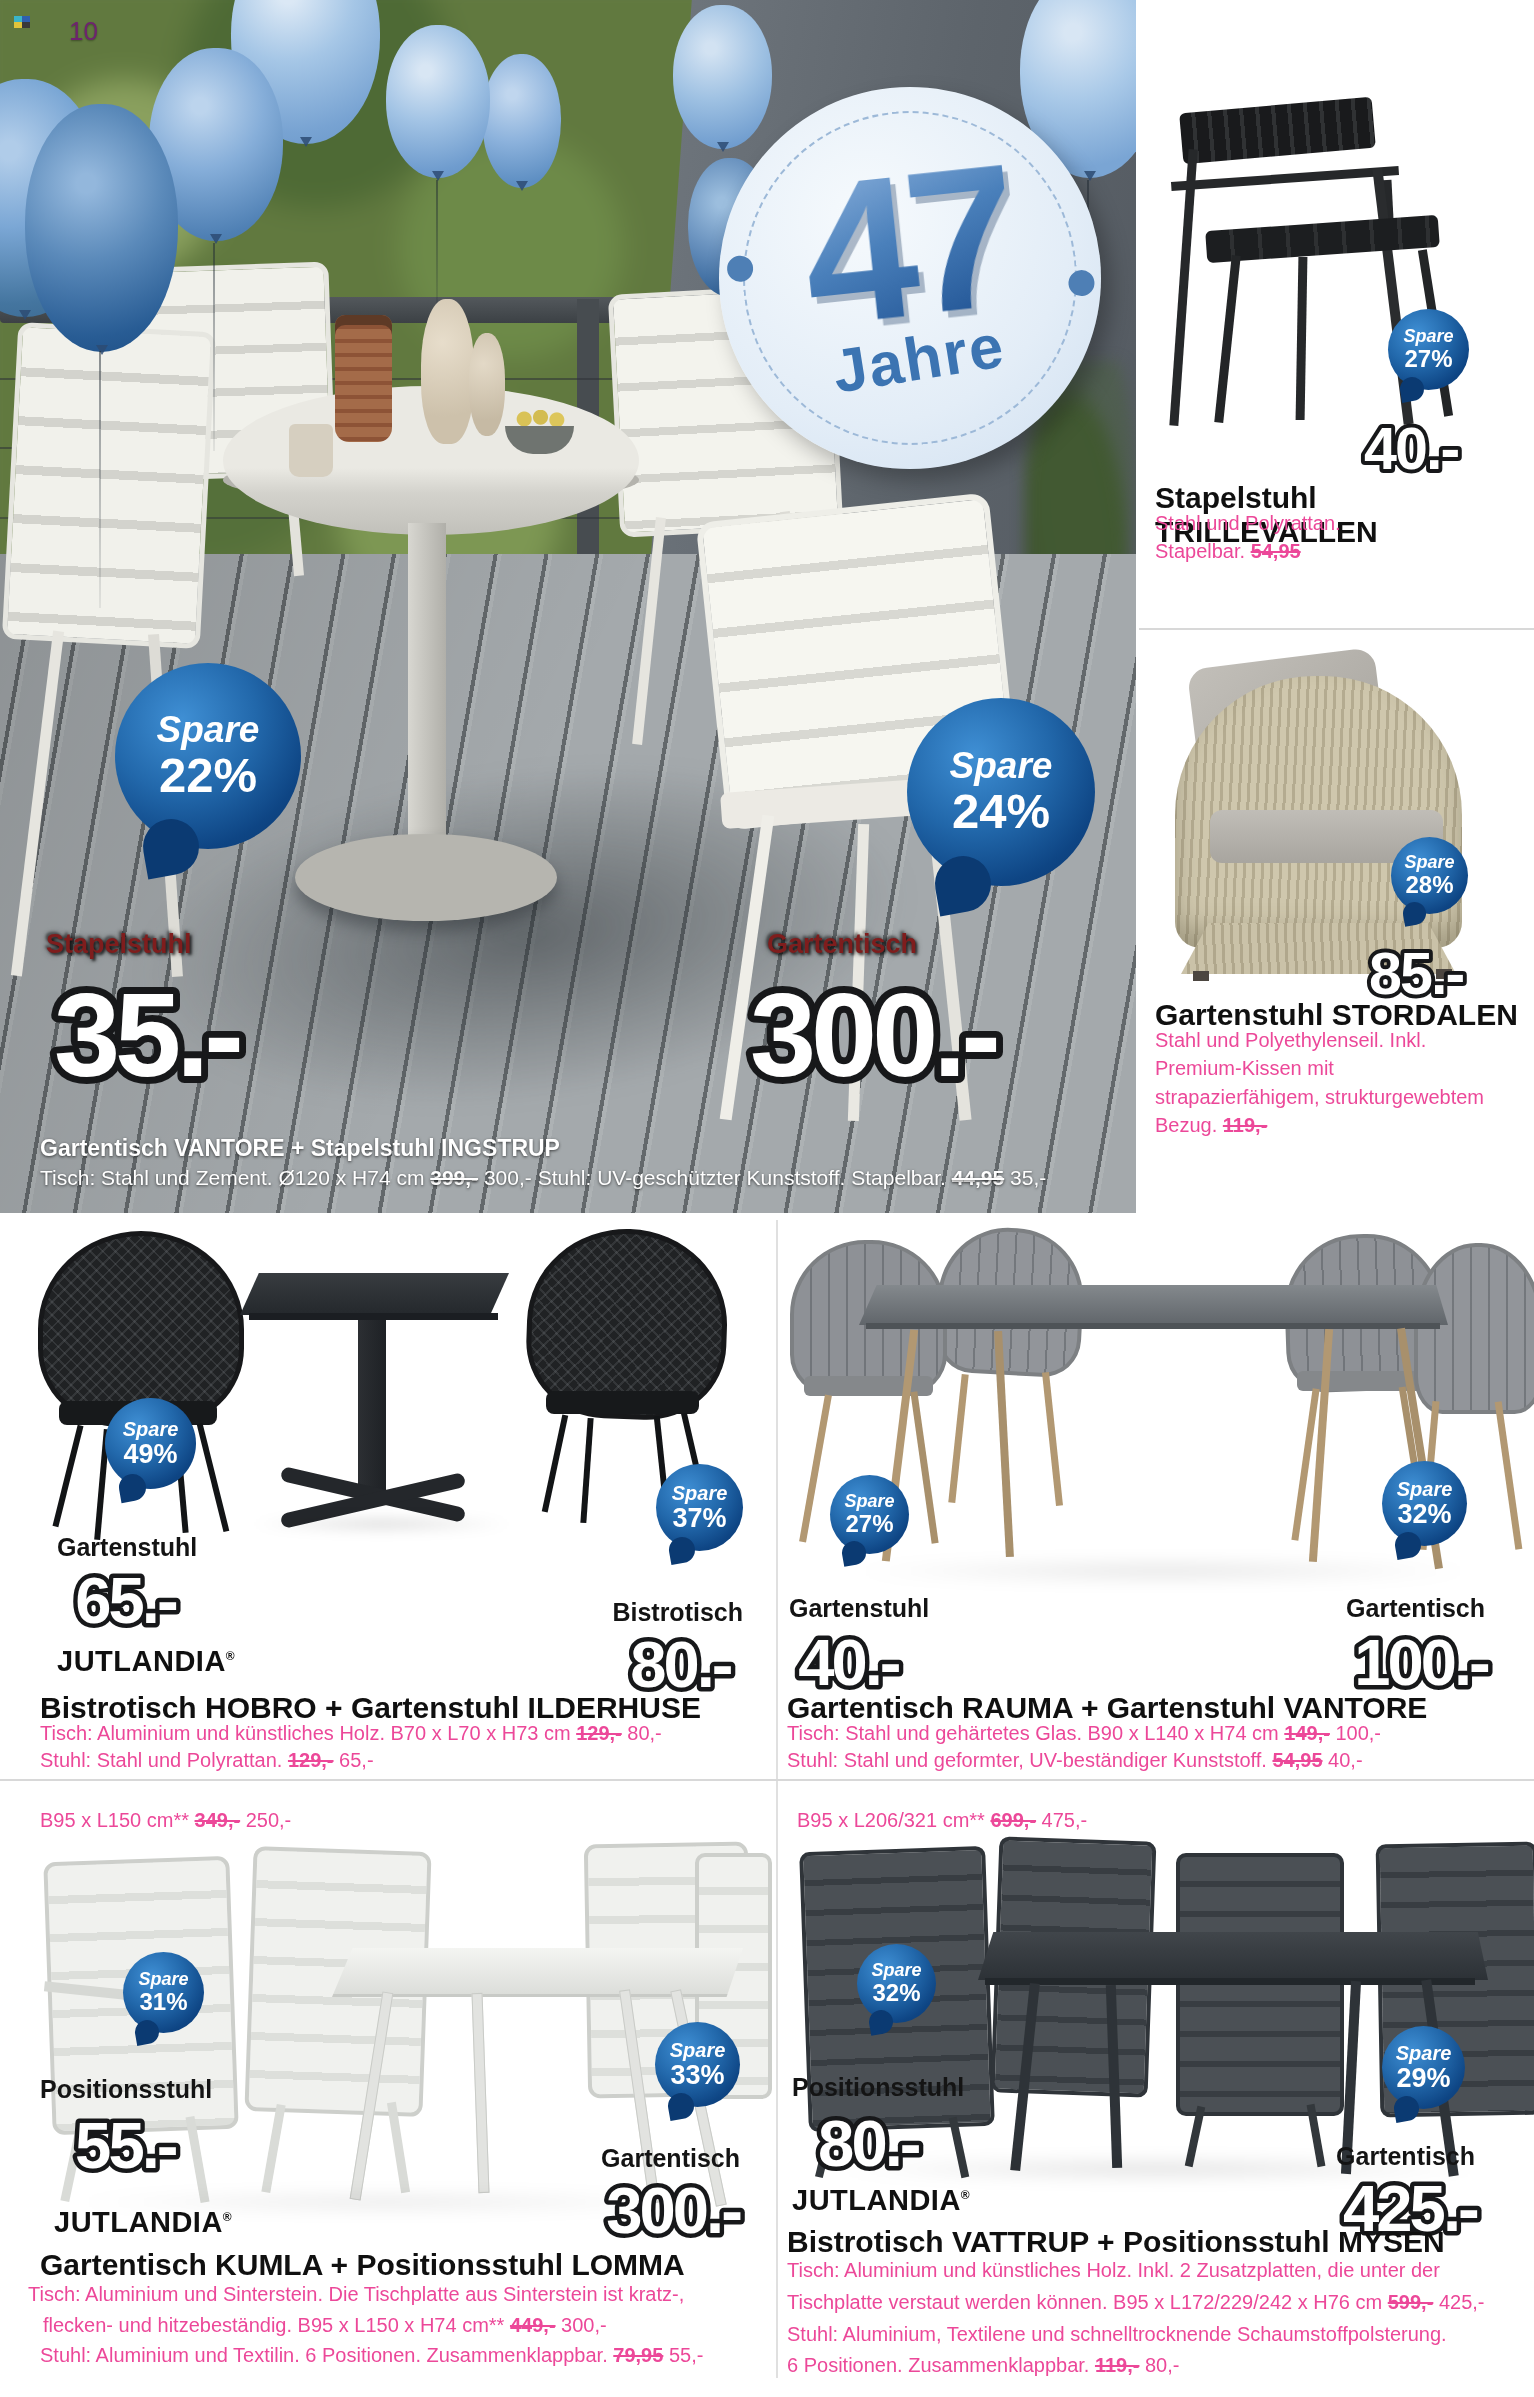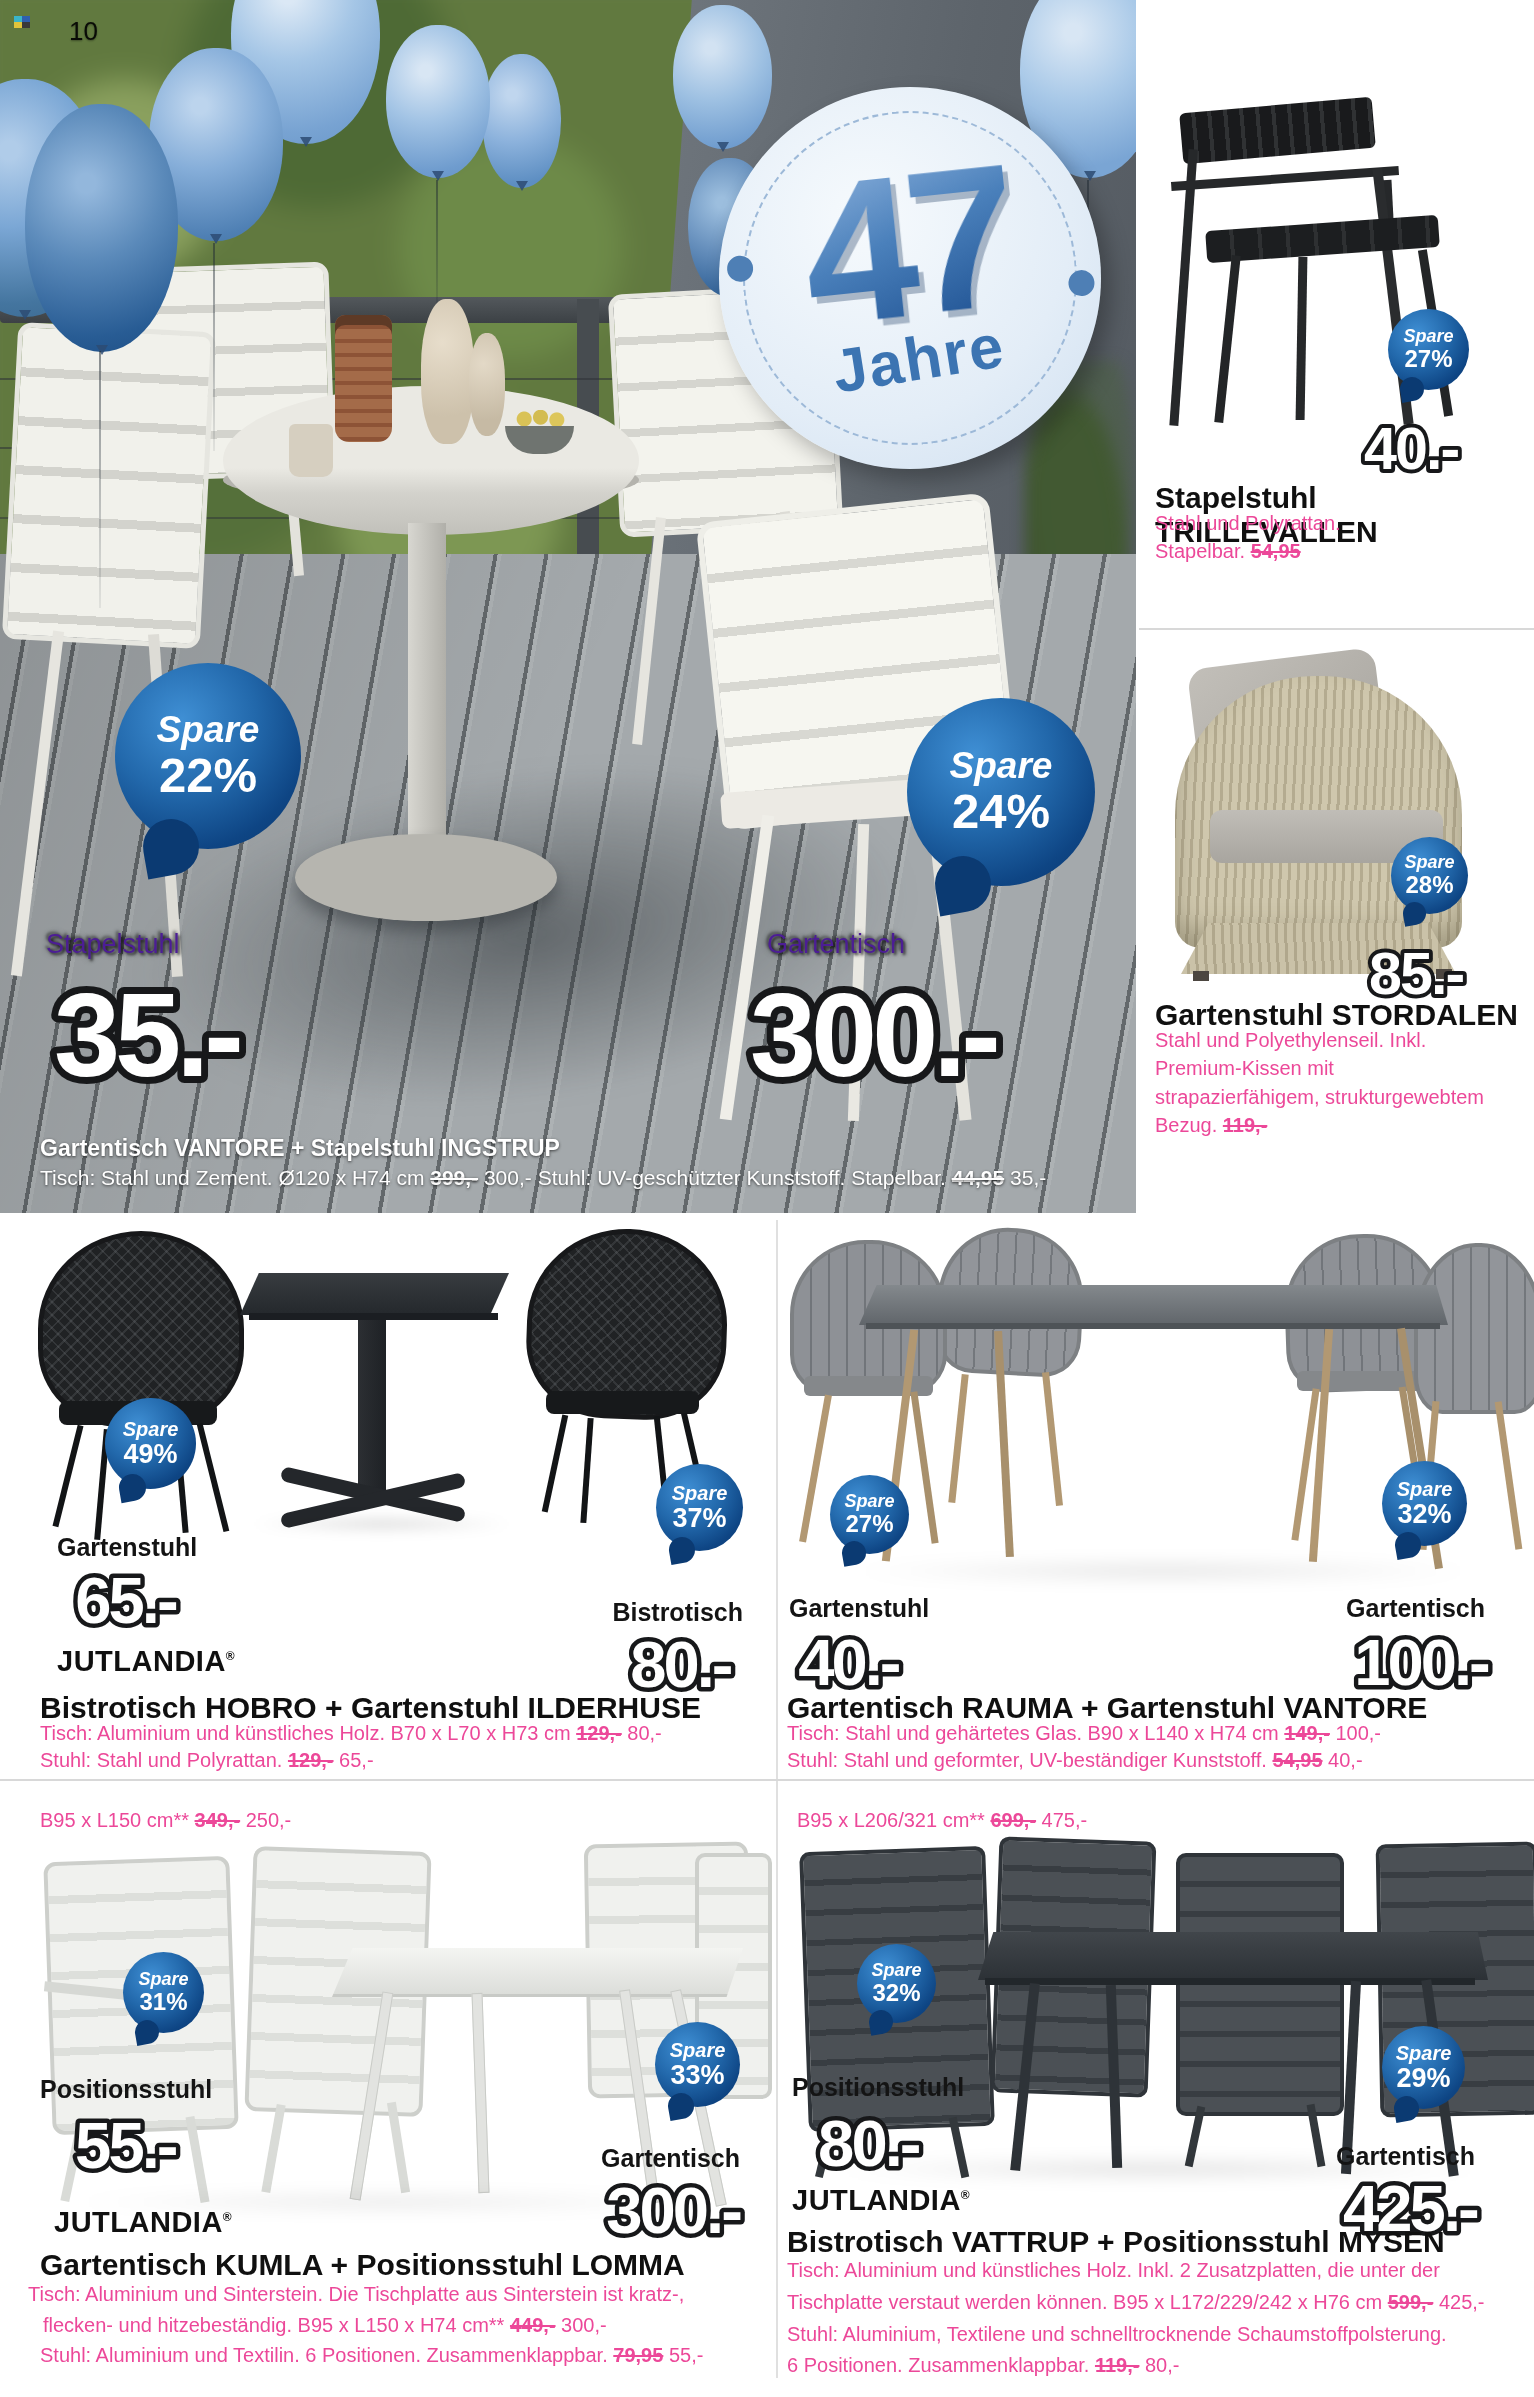--- a/index.html
+++ b/index.html
@@ -15,21 +15,21 @@
   .b-lg .sw{font-size:37px}.b-lg .sp{font-size:49px}
   .b-md .sw{font-size:20px}.b-md .sp{font-size:27px}
   .b-sm .sw{font-size:18px}.b-sm .sp{font-size:24px}
   
   .price{position:absolute;overflow:visible;z-index:7}
   .price text{font-family:"Liberation Sans",sans-serif;font-weight:bold;fill:#fff;stroke:#17181a;paint-order:stroke;stroke-linejoin:round}
   .pt-h{font-size:120px;stroke-width:14px;letter-spacing:-5px}
   .pt-m{font-size:66px;stroke-width:9px;letter-spacing:-3px}
   .pt-c{font-size:60px;stroke-width:8px;letter-spacing:-2px}
   
-  .hlabel{position:absolute;font-weight:normal;font-size:27px;color:#4c1d95;z-index:7;
+  .hlabel{position:absolute;font-weight:bold;font-size:27px;color:#7f1d1d;z-index:7;
     text-shadow:-2px -2px 3px rgba(0,0,0,.5),2px 2px 3px rgba(0,0,0,.75),0 0 7px rgba(0,0,0,.45)}
   .slabel{position:absolute;font-weight:bold;font-size:25px;color:#141414;z-index:7}
   .brand{position:absolute;font-weight:bold;font-size:29px;color:#101010;letter-spacing:0.5px;z-index:7}
   .brand sup{font-size:12px}
   .ptitle{position:absolute;font-weight:bold;font-size:30px;color:#101010;z-index:7}
   .pdesc{position:absolute;font-size:20px;color:#ec4899;line-height:1.42;z-index:7}
   .os{font-weight:bold;text-decoration:line-through}
   .bb{font-weight:normal}
   .div-h{position:absolute;height:2px;background:#d8d8d8;z-index:4}
   .div-v{position:absolute;width:2px;background:#e0e0e0;z-index:4}
@@ -43,21 +43,21 @@
     box-shadow:8px 12px 22px rgba(0,0,0,.28);display:flex;flex-direction:column;align-items:center;justify-content:center;transform:rotate(-6deg)}
   .badge-ring{position:absolute;inset:24px;border:2px dashed #9db9d8;border-radius:50%}
   .badge-ring::before{content:"";position:absolute;left:-16px;top:38%;width:26px;height:26px;border-radius:50%;background:#4e7fb5}
   .badge-ring::after{content:"";position:absolute;right:-18px;top:53%;width:26px;height:26px;border-radius:50%;background:#4e7fb5}
   .badge-num{font-size:203px;font-weight:bold;line-height:.82;letter-spacing:-10px;
     background:linear-gradient(160deg,#8db2dd 0%,#4a80bb 45%,#1c4f90 100%);-webkit-background-clip:text;background-clip:text;color:transparent;
     filter:drop-shadow(5px 7px 0 rgba(25,55,95,.33))}
   .badge-word{font-size:61px;font-weight:bold;color:#3c74b2;transform:rotate(-3deg);margin-top:-4px;letter-spacing:2px}
   .hero-title{position:absolute;font-weight:bold;font-size:23px;color:#fff;z-index:7;text-shadow:0 1px 3px rgba(0,0,0,.65)}
   .hero-desc{position:absolute;font-size:21px;color:#fff;z-index:7;text-shadow:0 1px 3px rgba(0,0,0,.65)}
-  .pagenum{position:absolute;left:69px;top:16px;font-size:26px;color:#000000;opacity:.9;z-index:8;text-shadow:0 1px 2px rgba(0,0,0,.4)}
+  .pagenum{position:absolute;left:69px;top:16px;font-size:26px;color:#701a75;opacity:.9;z-index:8;text-shadow:0 1px 2px rgba(0,0,0,.4)}
   .printmark{position:absolute;left:14px;top:16px;width:16px;height:12px;display:grid;grid-template-columns:8px 8px;grid-template-rows:6px 6px;z-index:8}
 </style>
 </head>
 <body>
 
 <div class="page">
 
   <div class="hero">
 
     <div class="sh" style="left:-30px;top:-30px;width:772px;height:693px;filter:blur(14px);background:

